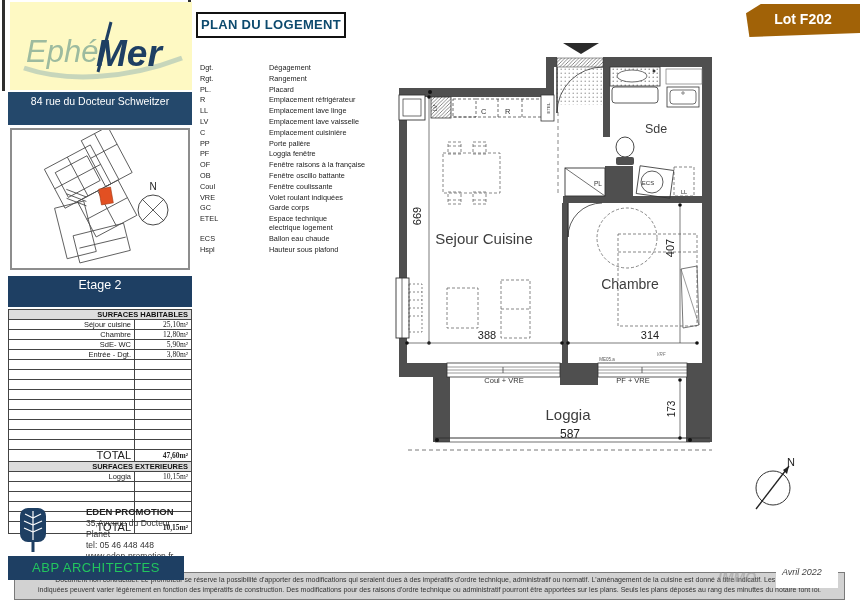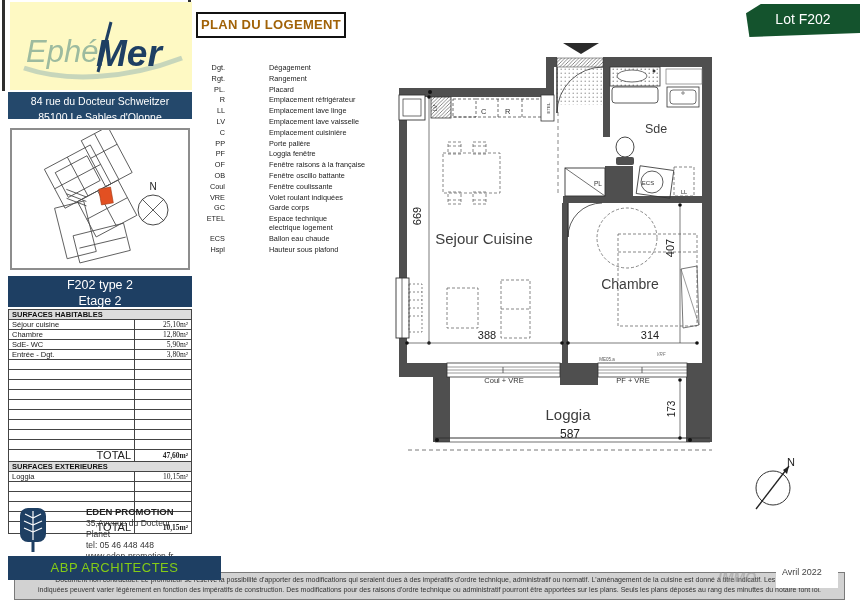--- a/index.html
+++ b/index.html
@@ -4,59 +4,59 @@
 <style>
   html,body{margin:0;padding:0;background:#fff;}
   #page{position:relative;width:860px;height:607px;background:#fff;overflow:hidden;
         font-family:"Liberation Sans","DejaVu Sans",sans-serif;color:#222;}
   .abs{position:absolute;}
   
   .cropmark{background:#2e2e2e;}
   
   #logo-box{left:10px;top:2px;width:182px;height:88px;background:#fef9c3;}
   
-  #address-bar{left:8px;top:92px;width:184px;height:27px;background:#24486b;color:#fff;
+  #address-bar{left:8px;top:92px;width:184px;height:33px;background:#24486b;color:#fff;
                text-align:center;font-size:10.5px;line-height:1.5;padding-top:2px;box-sizing:border-box;}
   
   #siteplan-box{left:10px;top:128px;width:180px;height:142px;background:#fff;border:2px solid #8d8d8d;box-sizing:border-box;}
   
   #unit-header{left:8px;top:276px;width:184px;height:31px;background:#1e3f63;color:#fff;
                text-align:center;font-size:12.5px;line-height:1.25;padding-top:2px;box-sizing:border-box;}
   
   #surfaces{left:8px;top:309px;width:184px;}
   #surfaces table{border-collapse:collapse;width:100%;border:1.5px solid #222;}
-  #surfaces td{border:1px solid #444;height:9px;font-size:7.5px;padding:0 3px;line-height:1;}
+  #surfaces td{border:1px solid #444;height:9px;font-size:7.5px;padding:0 3px;line-height:1;text-align:right;}
   #surfaces tr.sec td{background:#ddd;font-weight:bold;color:#111;}
   #surfaces td.val{width:50px;text-align:right;font-family:Liberation Serif, serif;}
   #surfaces tr.total td.tl{text-align:right;font-size:11px;}
   #surfaces tr.total td.val{font-weight:bold;}
   
   #eden{left:10px;top:504px;width:182px;height:50px;}
   #eden .txt{position:absolute;left:48px;top:2px;font-size:8.5px;line-height:1.3;color:#333;margin-left:28px;}
   #eden .txt b{font-size:9.5px;color:#222;}
-  #abp-bar{left:8px;top:556px;width:213px;height:24px;background:#1e3f63;color:#84cc16;
+  #abp-bar{left:8px;top:556px;width:176px;height:24px;background:#1e3f63;color:#22c55e;
            text-align:center;font-size:13px;line-height:24px;letter-spacing:.5px;z-index:5;}
   
   #plan-title{left:196px;top:12px;width:146px;height:22px;border:2px solid #111;
-              text-align:center;font-size:13px;font-weight:bold;line-height:22px;letter-spacing:.3px;color:#a16207;}
-  
-  #lot-badge{left:746px;top:4px;width:114px;height:33px;background:#14532d;color:#fff;
+              text-align:center;font-size:13px;font-weight:bold;line-height:22px;letter-spacing:.3px;color:#0c4a6e;}
+  
+  #lot-badge{left:746px;top:4px;width:114px;height:33px;background:#a16207;color:#fff;
              clip-path:polygon(13% 0,100% 0,100% 88%,3% 100%,0 28%);
-             text-align:center;font-size:14px;font-weight:normal;line-height:30px;}
+             text-align:center;font-size:14px;font-weight:bold;line-height:30px;}
   
   #legend{left:200px;top:63px;width:175px;font-size:7.3px;color:#222;}
   #legend .lrow{display:flex;margin-bottom:1.8px;}
-  #legend .abbr{width:25px;flex:0 0 25px;text-align:right;}
+  #legend .abbr{width:25px;flex:0 0 25px;}
   #legend .llab{white-space:pre-line;padding-left:44px;}
   
   #footer{left:14px;top:572px;width:831px;height:28px;background:#d2d2d2;border:1px solid #7a7a7a;
           box-sizing:border-box;text-align:center;font-size:7px;line-height:1.45;color:#333;padding-top:2px;z-index:2;}
   #watermark{left:718px;top:569px;font-size:14px;font-style:italic;font-weight:bold;color:rgba(140,140,140,.45);z-index:3;}
   #date-box{left:776px;top:565px;width:62px;height:23px;background:#fff;z-index:4;
-            font-size:9px;color:#444;padding:2px 0 0 6px;box-sizing:border-box;}
+            font-size:9px;color:#444;padding:2px 0 0 6px;box-sizing:border-box;font-style:italic;}
   svg text{font-family:"Liberation Sans","DejaVu Sans",sans-serif;}
 </style>
 </head>
 <body>
 
 <div id="page">
 
   <div class="abs cropmark" style="left:2px;top:0;width:3px;height:91px;"></div>
   <div class="abs cropmark" style="left:188px;top:0;width:3px;height:38px;"></div>
 
@@ -64,21 +64,20 @@
     <svg width="182" height="88" viewBox="0 0 182 88">
       <path d="M14,66 C 55,80 115,78 172,56" stroke="#b9cdb9" stroke-width="5" fill="none" opacity="0.8"></path>
       <text x="16" y="60" font-size="31" font-style="italic" font-family="DejaVu Serif, serif" fill="#9dbb9f">Ephé</text>
       <text x="86" y="64" font-size="37" font-style="italic" font-weight="bold" font-family="DejaVu Serif, serif" fill="#1e3f63">Mer</text>
       <path d="M101,20 L 88,70" stroke="#1e3f63" stroke-width="3"></path>
     </svg>
   </div>
 
   <div id="address-bar" class="abs">
     <div>84 rue du Docteur Schweitzer</div>
-    <div>85100 Le Sables d'Olonne</div>
   </div>
 
   <div id="siteplan-box" class="abs">
     <svg width="176" height="138" viewBox="0 0 176 138">
       <g stroke="#4a4a4a" stroke-width="0.8" fill="none" transform="rotate(-28 85 68)">
         <rect x="52" y="18" width="52" height="44"></rect>
         <rect x="60" y="26" width="36" height="28"></rect>
         <line x1="52" y1="40" x2="104" y2="40"></line>
         <line x1="78" y1="18" x2="78" y2="62"></line>
         <rect x="66" y="62" width="46" height="40"></rect>
@@ -96,21 +95,20 @@
       <g>
         <circle cx="141" cy="80" r="15" fill="none" stroke="#333" stroke-width="0.9"></circle>
         <line x1="130" y1="91" x2="152" y2="69" stroke="#333" stroke-width="0.8"></line>
         <line x1="130" y1="69" x2="152" y2="91" stroke="#333" stroke-width="0.8"></line>
         <text x="141" y="60" font-size="10" text-anchor="middle" fill="#222">N</text>
       </g>
     </svg>
   </div>
 
   <div id="unit-header" class="abs">
-    <div>F202 type 2</div>
     <div>Etage 2</div>
   </div>
 
   <div id="surfaces" class="abs">
     <table>
       <tbody>
           <tr class="sec">
             <td colspan="2">SURFACES HABITABLES</td>
           </tr>
       <tr>

